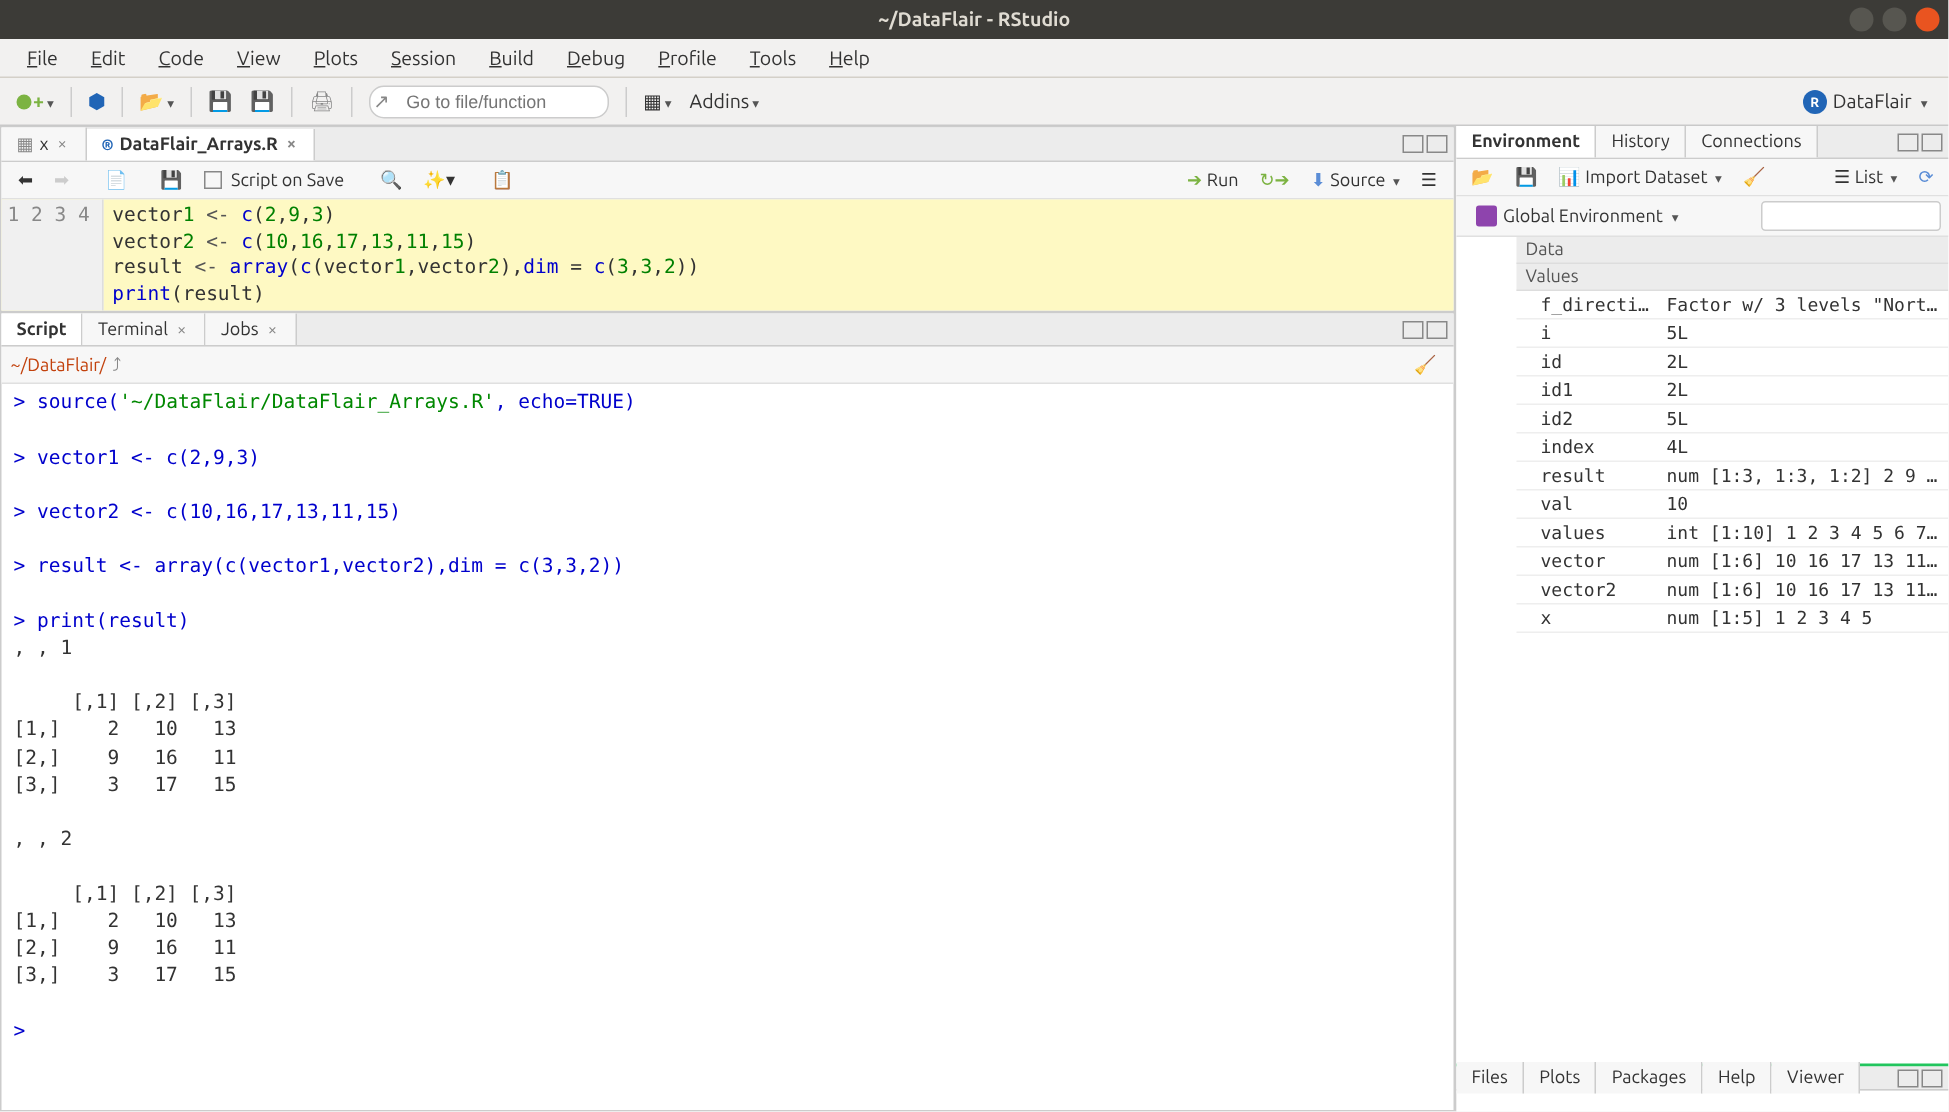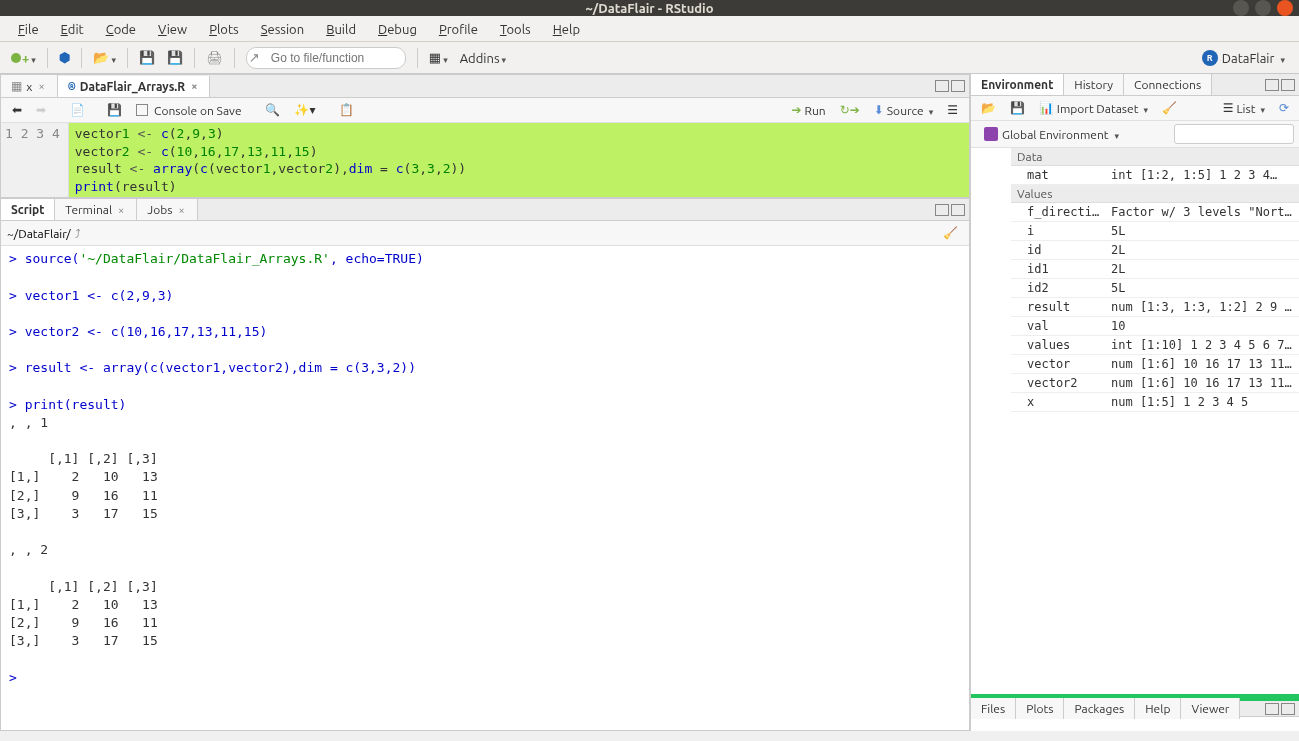--- a/index.html
+++ b/index.html
@@ -1,17 +1,17 @@
 <!DOCTYPE html>
 <html><head>
 <meta charset="utf-8">
 <style>
   * { box-sizing: border-box; margin: 0; padding: 0; }
   body { font-family: "Ubuntu", "Segoe UI", sans-serif; font-size: 13px; color: #333; background: #f0f0f0; overflow: hidden; }
-  .titlebar { background: #3c3b37; color: #dfdbd2; height: 16px; display: flex; align-items: center; padding: 0 8px; position: relative; }
+  .titlebar { background: #3c3b37; color: #dfdbd2; height: 26px; display: flex; align-items: center; padding: 0 8px; position: relative; }
   .titlebar-title { position: absolute; left: 50%; transform: translateX(-50%); font-weight: bold; font-size: 13px;}
   .window-controls { position: absolute; right: 6px; display: flex; gap: 6px; }
   .wc { width: 16px; height: 16px; border-radius: 50%; display:inline-block;}
   .wc-min { background: #575650; }
   .wc-max { background: #575650; }
   .wc-close { background: #e95420; }
   .menubar { background: #f2f1f0; height: 26px; display: flex; align-items: center; padding: 0 8px; gap: 2px; border-bottom: 1px solid #d4d0c8;}
   .menubar-item { padding: 3px 10px; cursor: pointer; }
   .menubar-item u { text-decoration: underline; }
   .toolbar { background: #f2f1f0; height: 32px; display: flex; align-items: center; padding: 0 6px; border-bottom: 1px solid #c9c9c9; gap: 2px;}
@@ -24,21 +24,21 @@
   .pane { background:#fff; border:1px solid #ccc; margin:0; display:flex; flex-direction:column; }
   .source-pane { flex: 0 0 auto; }
   .console-pane { flex: 1; }
   .tabs { display:flex; background:#ececec; border-bottom:1px solid #ccc; align-items:center; position:relative; }
   .tab { padding: 4px 10px; border-right:1px solid #ccc; background:#f7f7f7; cursor:pointer; display:flex; align-items:center; gap:4px; font-size:12px;}
   .tab.active { background:#fff; font-weight:bold;}
   .tab .close-x { color:#888; font-size:11px; padding:0 2px; cursor:pointer;}
   .pane-toolbar { display:flex; align-items:center; background:#f7f7f7; border-bottom:1px solid #e0e0e0; padding:3px 6px; gap:4px; font-size:12px;}
   .pane-tb-btn { padding:2px 5px; cursor:pointer; display:flex; align-items:center; gap:3px; border-radius:3px;}
   .spacer { flex:1; }
-  .editor { display:flex; font-family:"DejaVu Sans Mono","Consolas",monospace; font-size:13px; line-height:1.35; background:#bef264; }
+  .editor { display:flex; font-family:"DejaVu Sans Mono","Consolas",monospace; font-size:13px; line-height:1.35; background:#fef9c3; }
   .gutter { background:#f0f0f0; color:#888; text-align:right; padding:2px 8px 2px 4px; user-select:none; border-right:1px solid #ddd;}
   .code { padding:2px 6px; white-space:pre; }
   .kw { color:#0000cc; }
   .num { color:#008000; }
   .str { color:#008800; }
   .op { color:#555; }
   .statusbar { display:flex; background:#f7f7f7; border-top:1px solid #e0e0e0; padding:2px 8px; font-size:11px; color:#555; align-items:center;}
   .console-body { flex:1; font-family:"DejaVu Sans Mono","Consolas",monospace; font-size:13px; padding:4px 8px; white-space:pre; overflow:auto; line-height:1.4;}
   .console-body .prm { color:#0000cc; }
   .env-toolbar { display:flex; align-items:center; padding:3px 5px; background:#f7f7f7; border-bottom:1px solid #e0e0e0; gap:4px; font-size:12px;}
@@ -47,21 +47,21 @@
   .env-table { font-family:"DejaVu Sans Mono","Consolas",monospace; font-size:12px; flex:1; overflow:auto;padding-left:40px;}
   .env-header { background:#ececec; color:#555; padding:2px 6px; font-family:"Ubuntu",sans-serif; font-weight:normal; border-bottom:1px solid #ddd;}
   .env-row { display:flex; border-bottom:1px solid #eee; padding:2px 0;}
   .env-name { width:96px; padding:0 4px 0 16px; overflow:hidden; text-overflow:ellipsis; white-space:nowrap;}
   .env-val { flex:1; padding:0 4px; overflow:hidden; text-overflow:ellipsis; white-space:nowrap; color:#333;}
   .win-icons { margin-left:auto; display:flex; gap:2px; padding-right:4px;}
   .win-icon { width:14px; height:12px; border:1px solid #888; cursor:pointer;}
   .icon-circle { width:10px; height:10px; border-radius:50%; display:inline-block; }
   .arrow-down::after { content:"▾"; font-size:9px; margin-left:2px; color:#555;}
   .checkbox { width:12px; height:12px; border:1px solid #888; display:inline-block; vertical-align:middle; margin-right:3px;}
-  .right-top { flex:1; display:flex; flex-direction:column; border-bottom:7px solid #22c55e;}
+  .right-top { flex:1; display:flex; flex-direction:column; border-bottom:2px solid #22c55e;}
   .right-bottom { height:30px; }
   .project-label { margin-left:auto; padding:3px 8px; display:flex; align-items:center; gap:4px; }
   .rlogo { width:16px; height:16px; background:#2165b6; border-radius:50%; display:inline-flex; align-items:center; justify-content:center; color:#fff; font-size:9px; font-weight:bold;}
 </style>
 </head>
 <body>
 
 <div class="titlebar">
   <span class="titlebar-title">~/DataFlair - RStudio</span>
   <div class="window-controls">
@@ -155,21 +155,21 @@
       </div>
       <div class="pane-toolbar">
         <span class="pane-tb-btn">⬅</span>
         <span class="pane-tb-btn" style="color:#ccc;">➡</span>
         <span style="width:6px;"></span>
         <span class="pane-tb-btn">📄</span>
         <span style="width:4px;"></span>
         <span class="pane-tb-btn" style="color:#5b8dd6;">💾</span>
         <span class="pane-tb-btn">
             <span class="checkbox"></span>
-            <span>Console on Save</span>
+            <span>Script on Save</span>
           </span>
         <span style="width:6px;"></span>
         <span class="pane-tb-btn">🔍</span>
         <span class="pane-tb-btn">✨▾</span>
         <span style="width:6px;"></span>
         <span class="pane-tb-btn">📋</span>
         <div class="spacer"></div>
         <span class="pane-tb-btn">
             <span style="color:#7cb342;">➔</span> 
             <span>Run</span>
@@ -210,21 +210,21 @@
           <div class="tab">
             <span>Jobs</span>
             <span class="close-x">×</span>
           </div>
           <div class="win-icons">
           <span class="win-icon"></span>
           <span class="win-icon"></span>
         </div>
       </div>
       <div class="pane-toolbar">
-        <span style="color:#000000;">~/DataFlair/</span>
+        <span style="color:#c2410c;">~/DataFlair/</span>
         <span style="color:#888;">⤴</span>
         <div class="spacer"></div>
         <span class="pane-tb-btn" style="color:#aaa;">🧹</span>
       </div>
       <div class="console-body" id="console-body"><span class="prm">&gt; source(<span class="str">'~/DataFlair/DataFlair_Arrays.R'</span>, echo=TRUE)</span>
 
 <span class="prm">&gt; vector1 &lt;- c(2,9,3)</span>
 
 <span class="prm">&gt; vector2 &lt;- c(10,16,17,13,11,15)</span>
 
@@ -273,44 +273,44 @@
         <span class="env-scope">
           <span style="width:14px;height:14px;background:#8e44ad;border-radius:2px;display:inline-block;"></span>
           <span>Global Environment</span>
             <span class="arrow-down"></span>
         </span>
         <div class="spacer"></div>
         <input class="env-search" placeholder="" style="">
       </div>
       <div class="env-table" id="env-table">
           <div class="env-header">Data</div>
-          <div class="env-row">
-            <div class="env-name">mat</div>
-            <div class="env-val">int [1:2, 1:5] 1 2 3 4…</div>
-          </div>
           <div class="env-header">Values</div>
           <div class="env-row">
             <div class="env-name">f_directi…</div>
             <div class="env-val">Factor w/ 3 levels "North…</div>
           </div>
           <div class="env-row">
             <div class="env-name">i</div>
             <div class="env-val">5L</div>
           </div>
           <div class="env-row">
             <div class="env-name">id</div>
             <div class="env-val">2L</div>
           </div>
           <div class="env-row">
             <div class="env-name">id1</div>
             <div class="env-val">2L</div>
           </div>
           <div class="env-row">
             <div class="env-name">id2</div>
             <div class="env-val">5L</div>
+          </div>
+          <div class="env-row">
+            <div class="env-name">index</div>
+            <div class="env-val">4L</div>
           </div>
           <div class="env-row">
             <div class="env-name">result</div>
             <div class="env-val">num [1:3, 1:3, 1:2] 2 9 3…</div>
           </div>
           <div class="env-row">
             <div class="env-name">val</div>
             <div class="env-val">10</div>
           </div>
           <div class="env-row">

